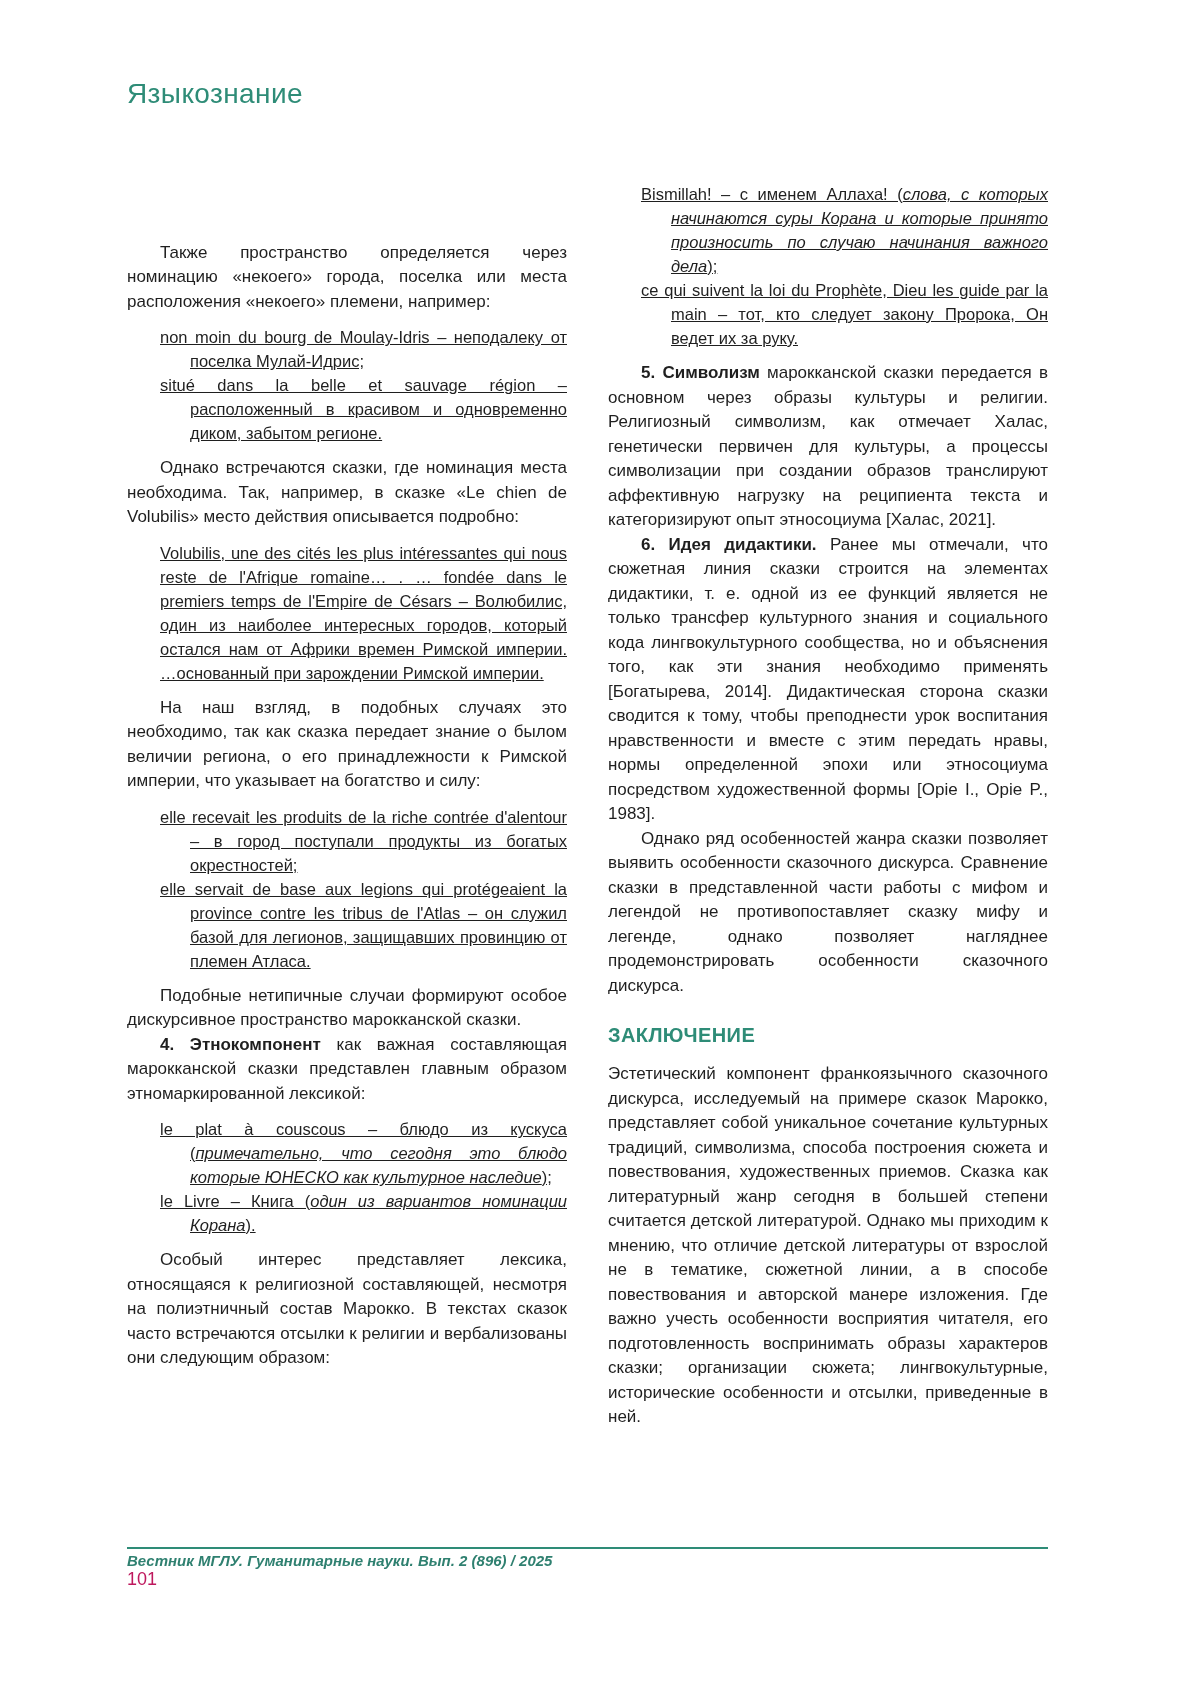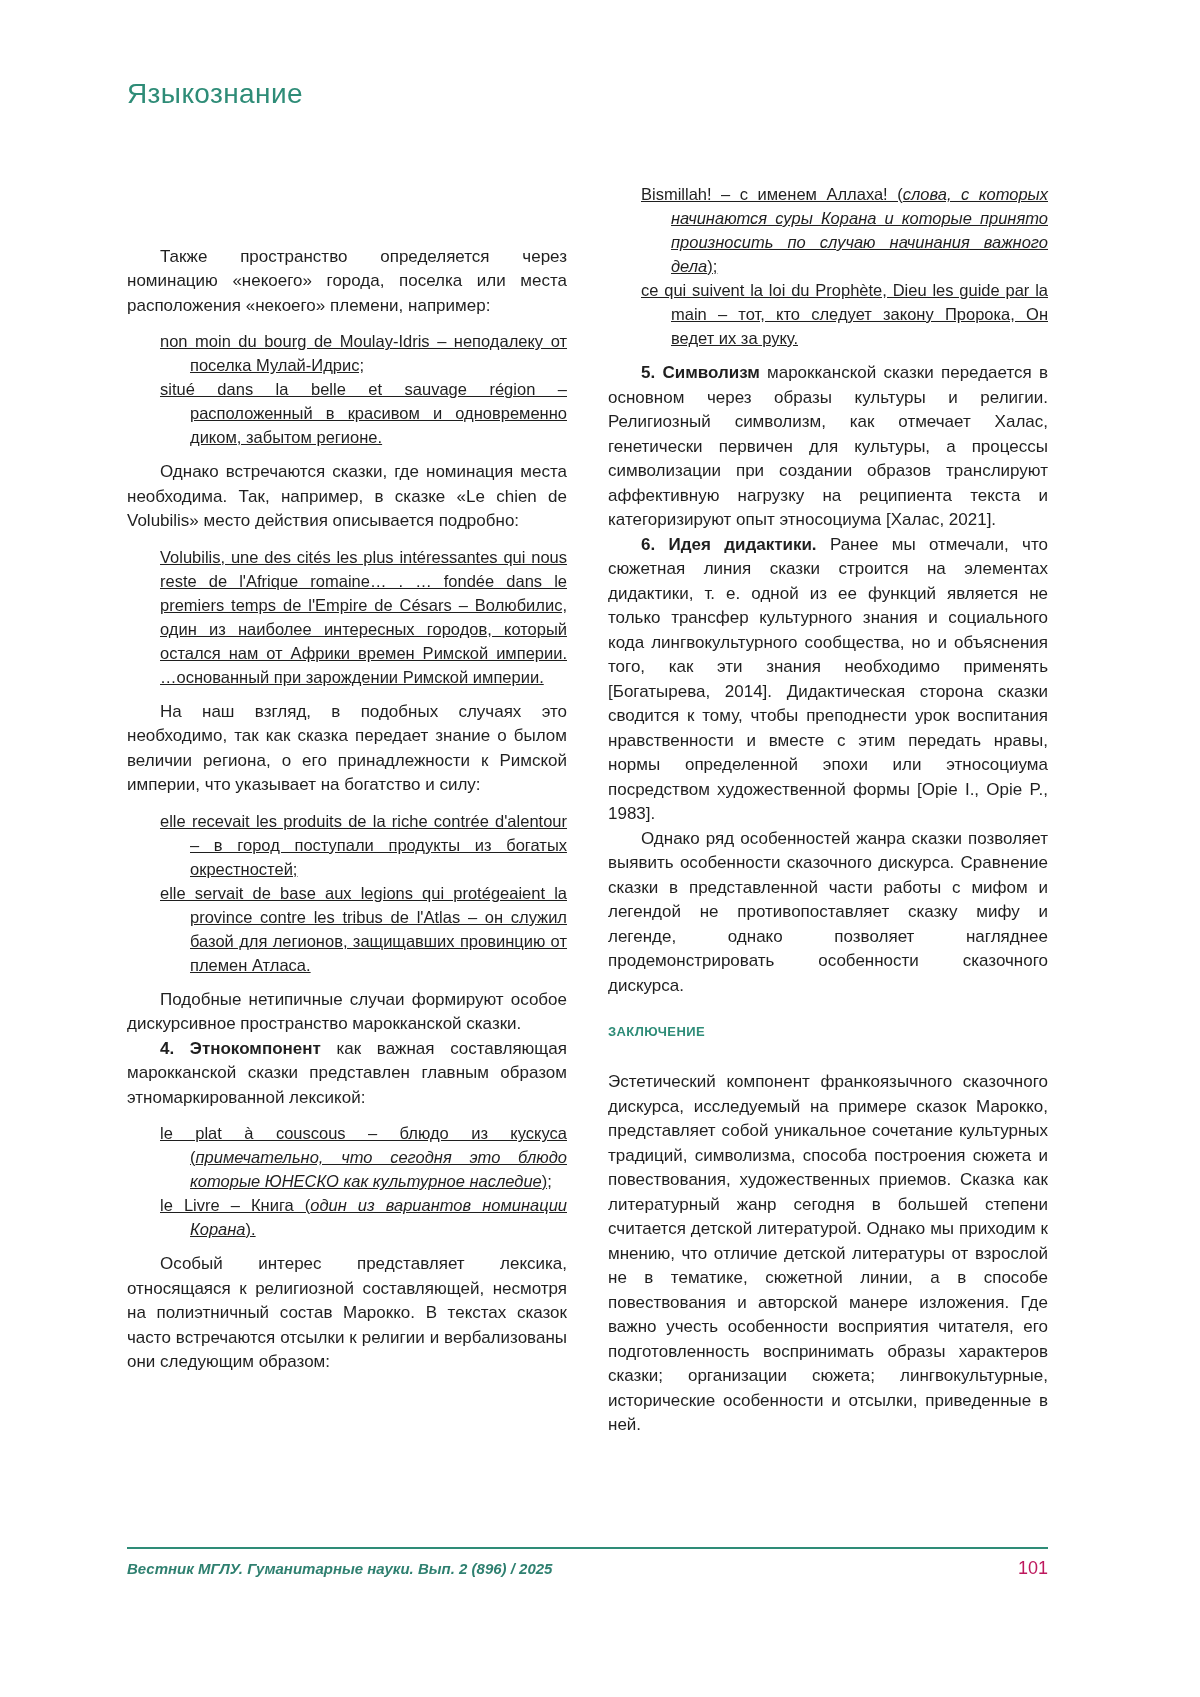--- a/index.html
+++ b/index.html
@@ -25,26 +25,26 @@
   .quote { margin:11px 0 11px 33px;text-decoration:underline; }
   .quote.first { margin-top:0; }
   .q-item {
     font-size:16.5px; line-height:24px; text-align:justify;
     padding-left:30px; text-indent:-30px;
   }
   .quote.flat .q-item { padding-left:0; text-indent:0; }
   .b { font-weight:700; }
   .i { font-style:italic; }
   .sub-heading {
-    margin:26px 0 31px; font-size:13px; font-weight:700;
+    margin:26px 0 15px; font-size:20px; font-weight:700;
     color:#2e8c77; letter-spacing:0.4px;
   }
   .footer { position:absolute; left:127px; width:921px; top:1547px; }
   .footer-rule { height:2px; background:#2e8c77; }
-  .footer-row { display:flex; justify-content:space-between; align-items:baseline; margin-top:9px; }
+  .footer-row { display:flex; justify-content:space-between; align-items:baseline; margin-top:3px;flex-direction:column; }
   .footer-journal { font-size:15px; font-style:italic; font-weight:700; color:#2f8070; }
   .footer-page { font-size:18px; color:#be185d; }
 </style>
 </head>
 <body>
 
 <main class="page">
 
   <h1 class="section-label">Языкознание</h1>
 

